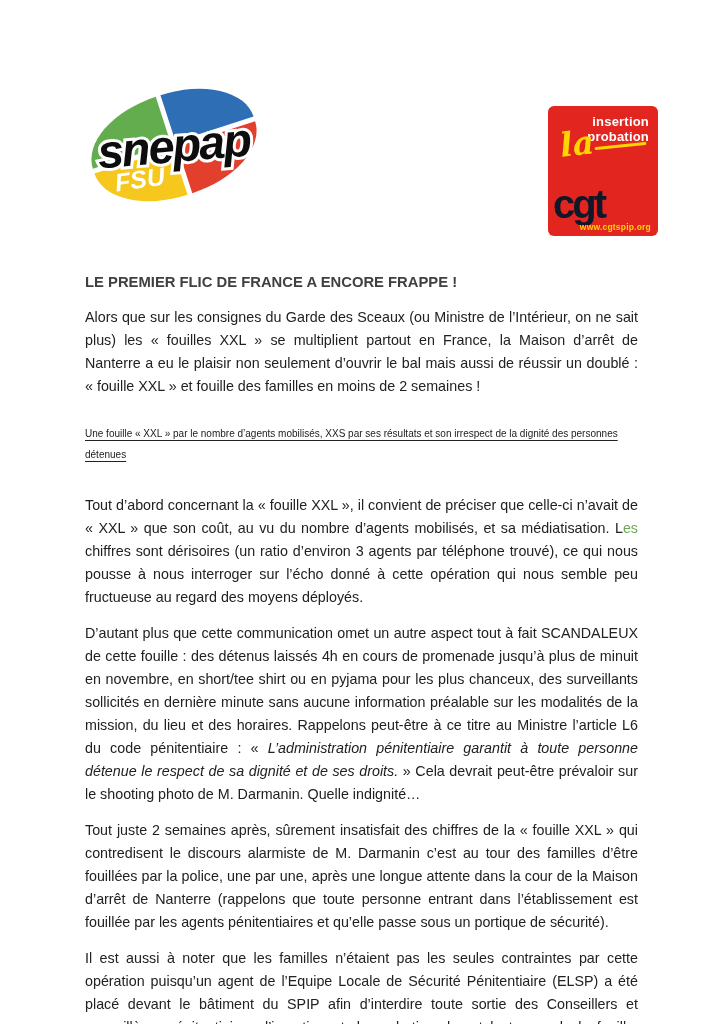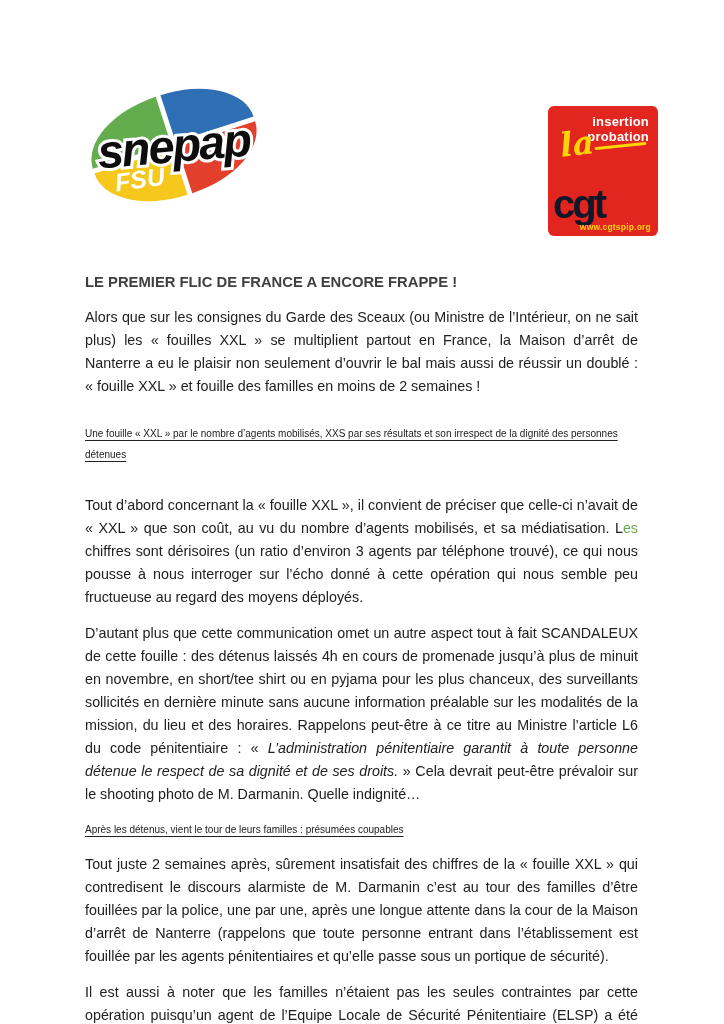--- a/index.html
+++ b/index.html
@@ -135,20 +135,19 @@
   <h1 class="doc-title">LE PREMIER FLIC DE FRANCE A ENCORE FRAPPE !</h1>
 
   <p class="para">Alors que sur les consignes du Garde des Sceaux (ou Ministre de l’Intérieur, on ne sait plus) les « fouilles XXL » se multiplient partout en France, la Maison d’arrêt de Nanterre a eu le plaisir non seulement d’ouvrir le bal mais aussi de réussir un doublé : « fouille XXL » et fouille des familles en moins de 2 semaines !</p>
 
   <h2 class="section-heading first">Une fouille « XXL » par le nombre d’agents mobilisés, XXS par ses résultats et son irrespect de la dignité des personnes détenues</h2>
 
   <p class="para"><span>Tout d’abord concernant la « fouille XXL », il convient de préciser que celle-ci n’avait de « XXL » que son coût, au vu du nombre d’agents mobilisés, et sa médiatisation. L</span><span style="color: rgb(111, 167, 87);">es</span><span> chiffres sont dérisoires (un ratio d’environ 3 agents par téléphone trouvé), ce qui nous pousse à nous interroger sur l’écho donné à cette opération qui nous semble peu fructueuse au regard des moyens déployés.</span></p>
 
   <p class="para"><span>D’autant plus que cette communication omet un autre aspect tout à fait SCANDALEUX de cette fouille : des détenus laissés 4h en cours de promenade jusqu’à plus de minuit en novembre, en short/tee shirt ou en pyjama pour les plus chanceux, des surveillants sollicités en dernière minute sans aucune information préalable sur les modalités de la mission, du lieu et des horaires. Rappelons peut-être à ce titre au Ministre l’article L6 du code pénitentiaire : « </span><span class="run-italic">L’administration pénitentiaire garantit à toute personne détenue le respect de sa dignité et de ses droits.</span><span> » Cela devrait peut-être prévaloir sur le shooting photo de M. Darmanin. Quelle indignité…</span></p>
 
-  <h2 class="section-heading second">Après les détenus, vient le tour de leurs familles : présumées coupables</h2>
 
   <p class="para">Tout juste 2 semaines après, sûrement insatisfait des chiffres de la « fouille XXL » qui contredisent le discours alarmiste de M. Darmanin c’est au tour des familles d’être fouillées par la police, une par une, après une longue attente dans la cour de la Maison d’arrêt de Nanterre (rappelons que toute personne entrant dans l’établissement est fouillée par les agents pénitentiaires et qu’elle passe sous un portique de sécurité).</p>
 
 
   <p class="para">Il est aussi à noter que les familles n’étaient pas les seules contraintes par cette opération puisqu’un agent de l’Equipe Locale de Sécurité Pénitentiaire (ELSP) a été placé devant le bâtiment du SPIP afin d’interdire toute sortie des Conseillers et conseillères pénitentiaires d’insertion et de probation durant le temps de la fouille. Comment les agents du SPIP, composante de l’administration pénitentiaire (et</p>
 
 </div>
 
 </body></html>

